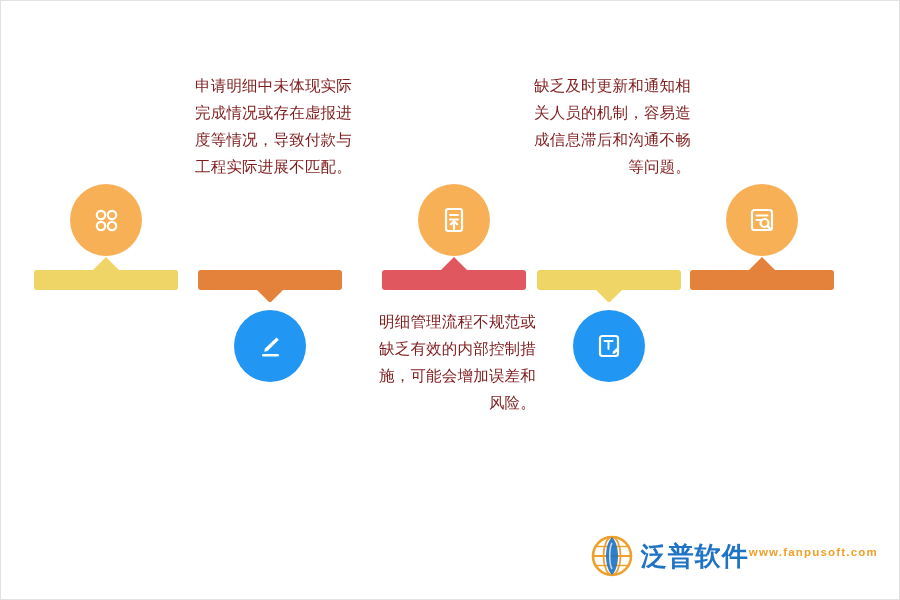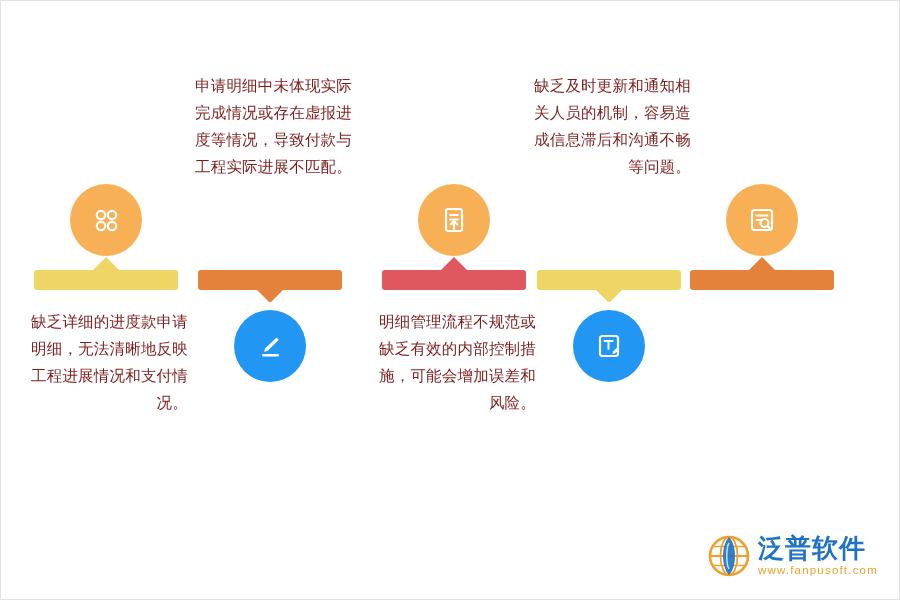--- a/index.html
+++ b/index.html
@@ -118,54 +118,54 @@
     align-items: center;
     gap: 7px;
   }
   .logo-mark {
     position: relative;
     width: 44px;
     height: 44px;
   }
   .logo-text {
     display: flex;
-    flex-direction: column;
+    flex-direction: row;
     line-height: 1;
   }
   .logo-cn {
     font-size: 26px;
     font-weight: bold;
     color: #1f73c4;
     letter-spacing: 1px;
   }
   .logo-en {
     font-size: 11.5px;
     color: #f0a02a;
     letter-spacing: 1.2px;
     margin-top: 4px;
+    font-weight: bold;
   }
 </style>
 </head>
 <body>
 
 <div class="page-border"></div>
 
 <div class="stage">
 
   <div class="col col1">
     <div class="circle above" style="background:#f7b055;">
       <svg width="38" height="38" viewBox="0 0 38 38" aria-hidden="true">
         <circle cx="14" cy="14" r="4.2" fill="none" stroke="#ffffff" stroke-width="2.2"></circle>
         <circle cx="25" cy="14" r="4.2" fill="none" stroke="#ffffff" stroke-width="2.2"></circle>
         <circle cx="14" cy="25" r="4.2" fill="none" stroke="#ffffff" stroke-width="2.2"></circle>
         <circle cx="25" cy="25" r="4.2" fill="none" stroke="#ffffff" stroke-width="2.2"></circle>
       </svg>
     </div>
     <div class="bar up" style="background:#eed566; color:#eed566;"></div>
-    <div class="txt below">缺乏详细的进度款申请明细，无法清晰地反映工程进展情况和支付情况。</div>
   </div>
 
   <div class="col col2">
     <div class="txt above">申请明细中未体现实际完成情况或存在虚报进度等情况，导致付款与工程实际进展不匹配。</div>
     <div class="bar down" style="background:#e4823c; color:#e4823c;"></div>
     <div class="circle below" style="background:#2196f3;">
       <svg width="38" height="38" viewBox="0 0 38 38" aria-hidden="true">
         <path d="M25.5 10.5 L27.8 12.8 L16.5 24 L13.2 24.8 L14 21.5 Z" fill="#ffffff"></path>
         <rect x="11" y="27" width="17" height="2.4" rx="1.2" fill="#ffffff"></rect>
       </svg>

